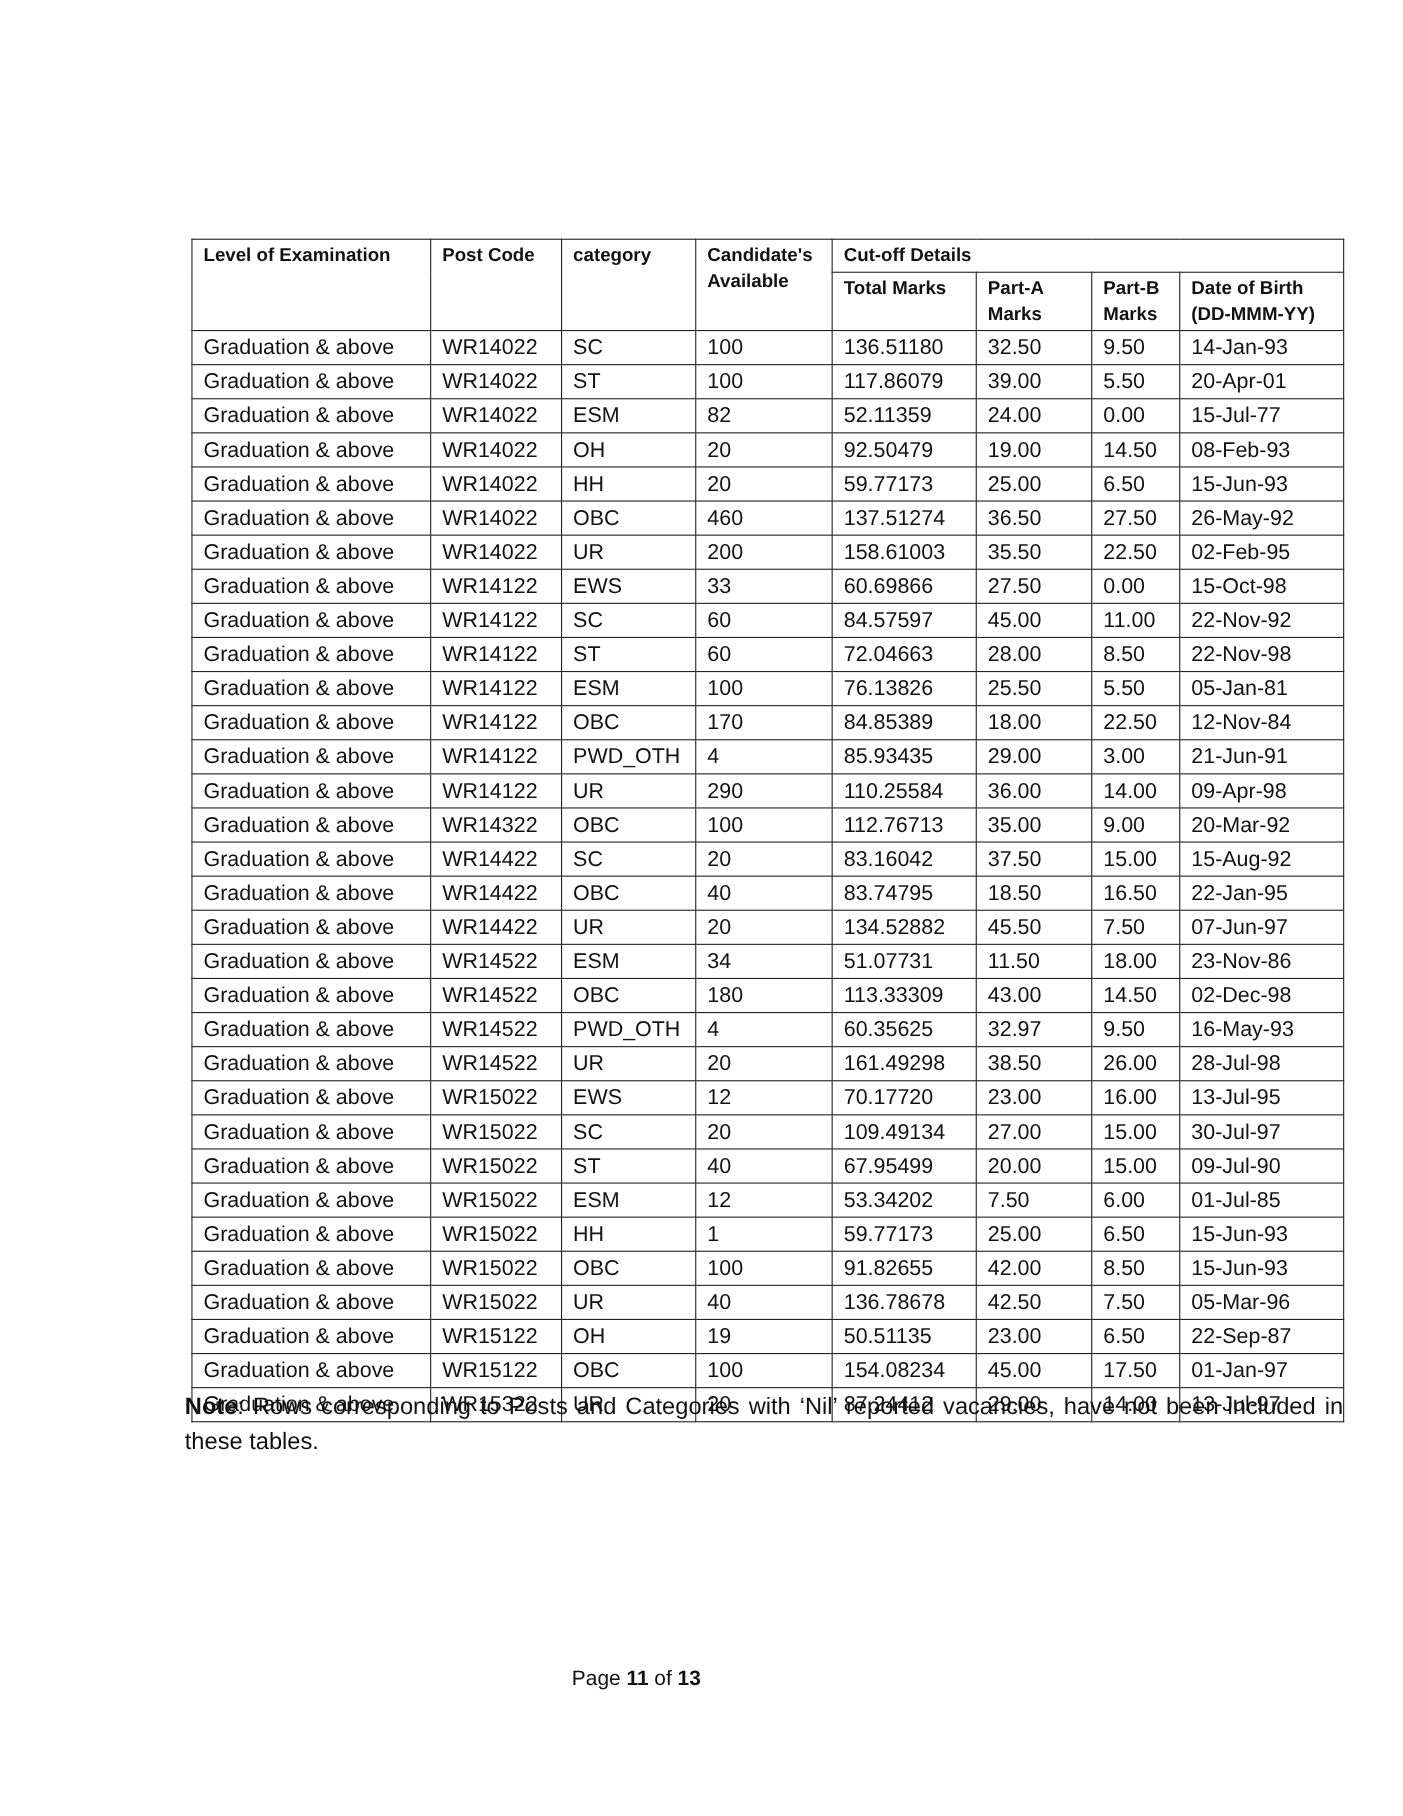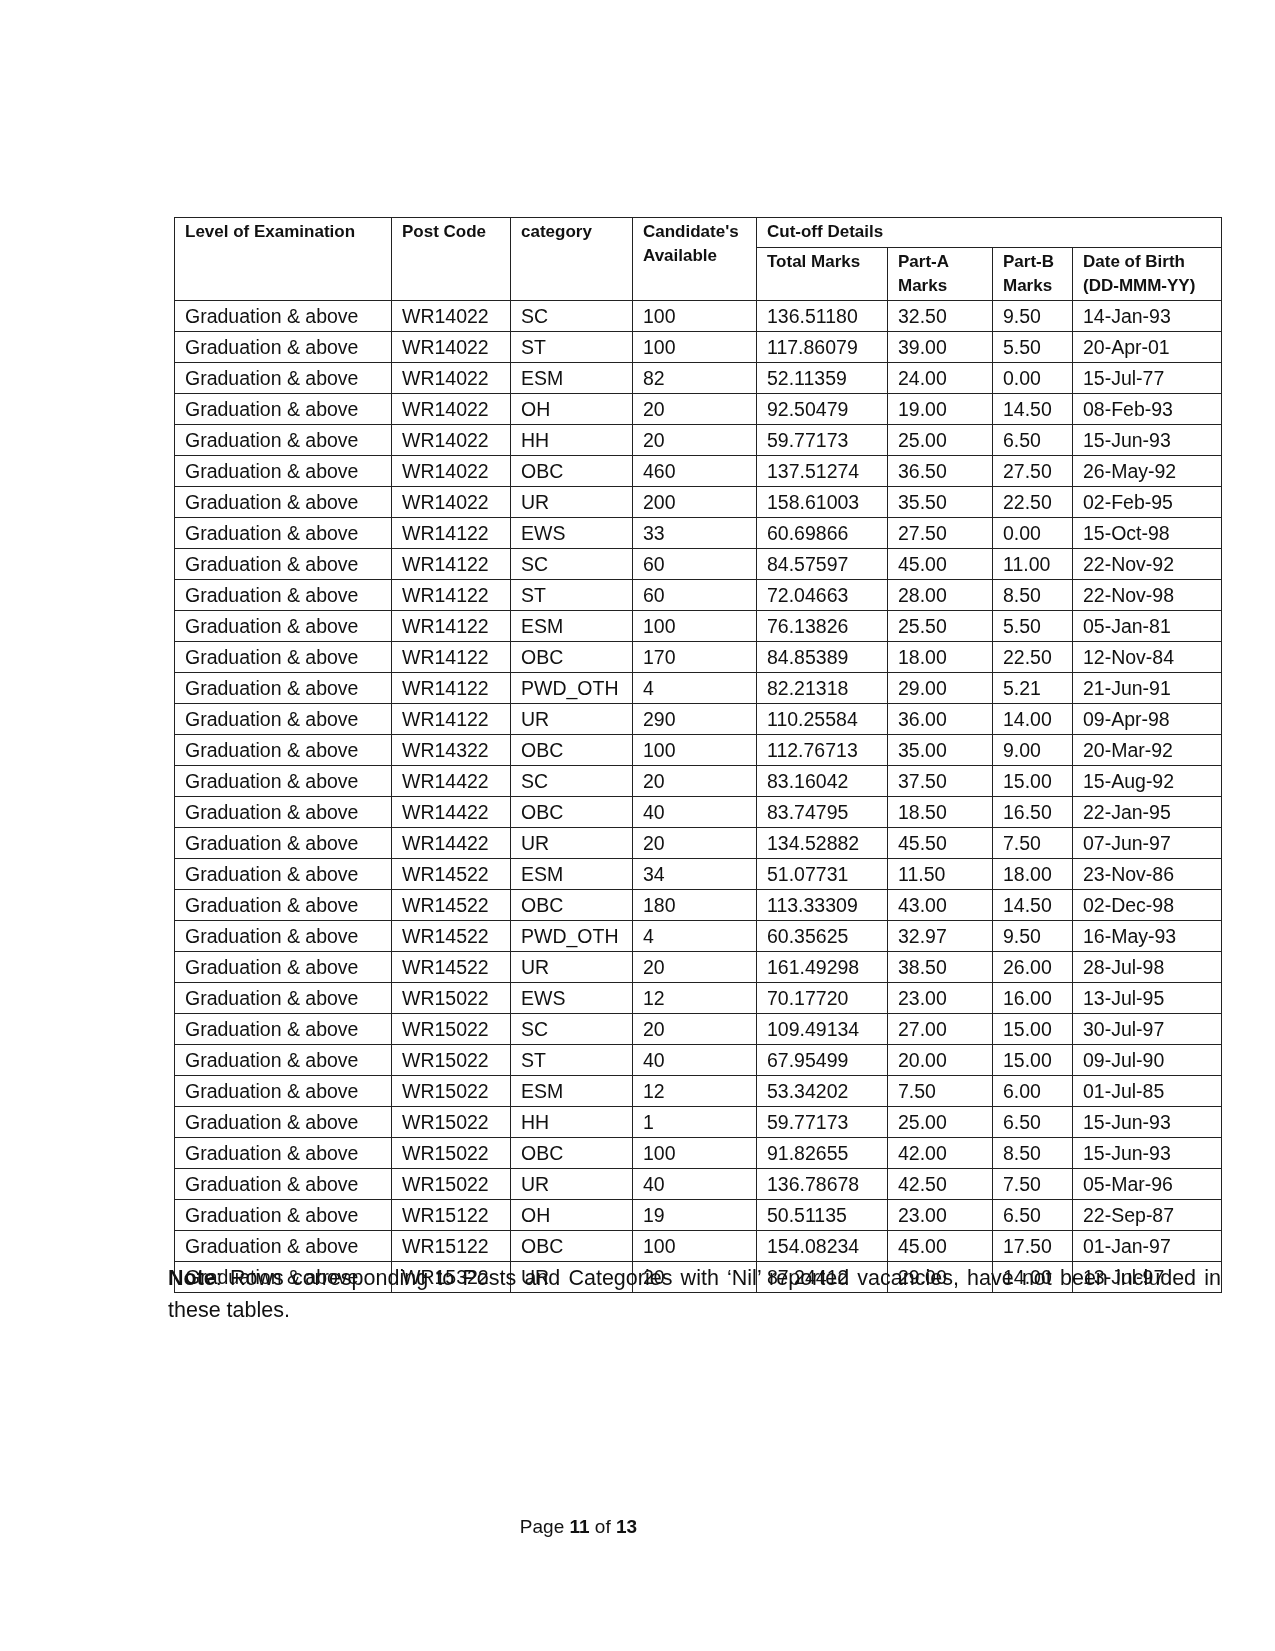--- a/index.html
+++ b/index.html
@@ -182,23 +182,23 @@
           <td>84.85389</td>
           <td>18.00</td>
           <td>22.50</td>
           <td>12-Nov-84</td>
         </tr>
         <tr>
           <td>Graduation &amp; above</td>
           <td>WR14122</td>
           <td>PWD_OTH</td>
           <td>4</td>
-          <td>82.21318</td>
+          <td>85.93435</td>
           <td>29.00</td>
-          <td>5.21</td>
+          <td>3.00</td>
           <td>21-Jun-91</td>
         </tr>
         <tr>
           <td>Graduation &amp; above</td>
           <td>WR14122</td>
           <td>UR</td>
           <td>290</td>
           <td>110.25584</td>
           <td>36.00</td>
           <td>14.00</td>

